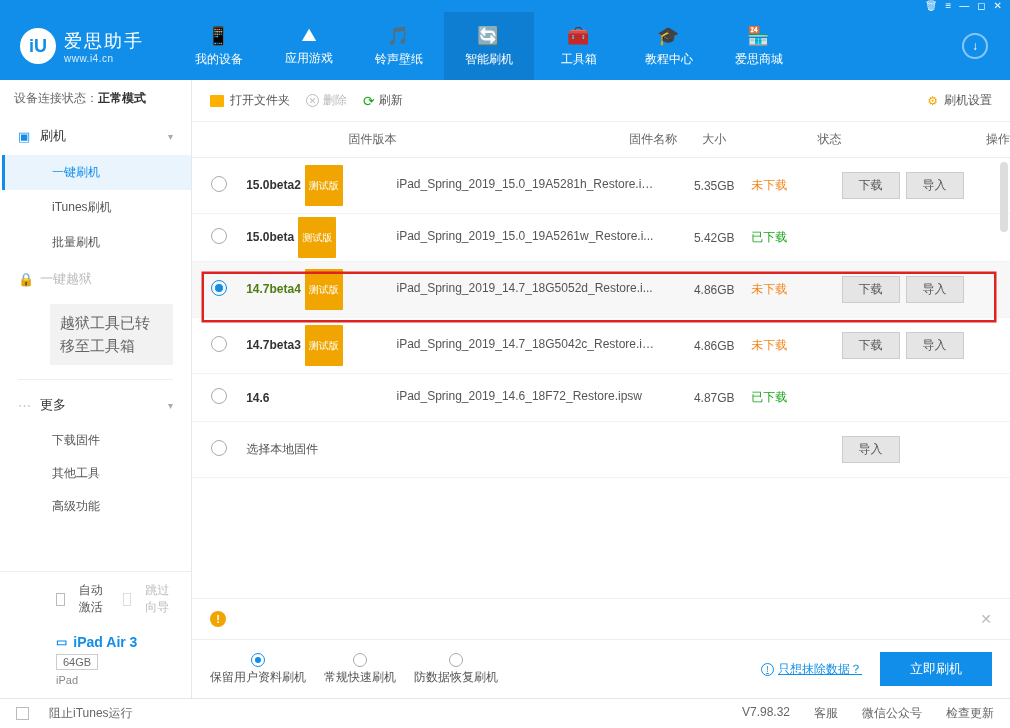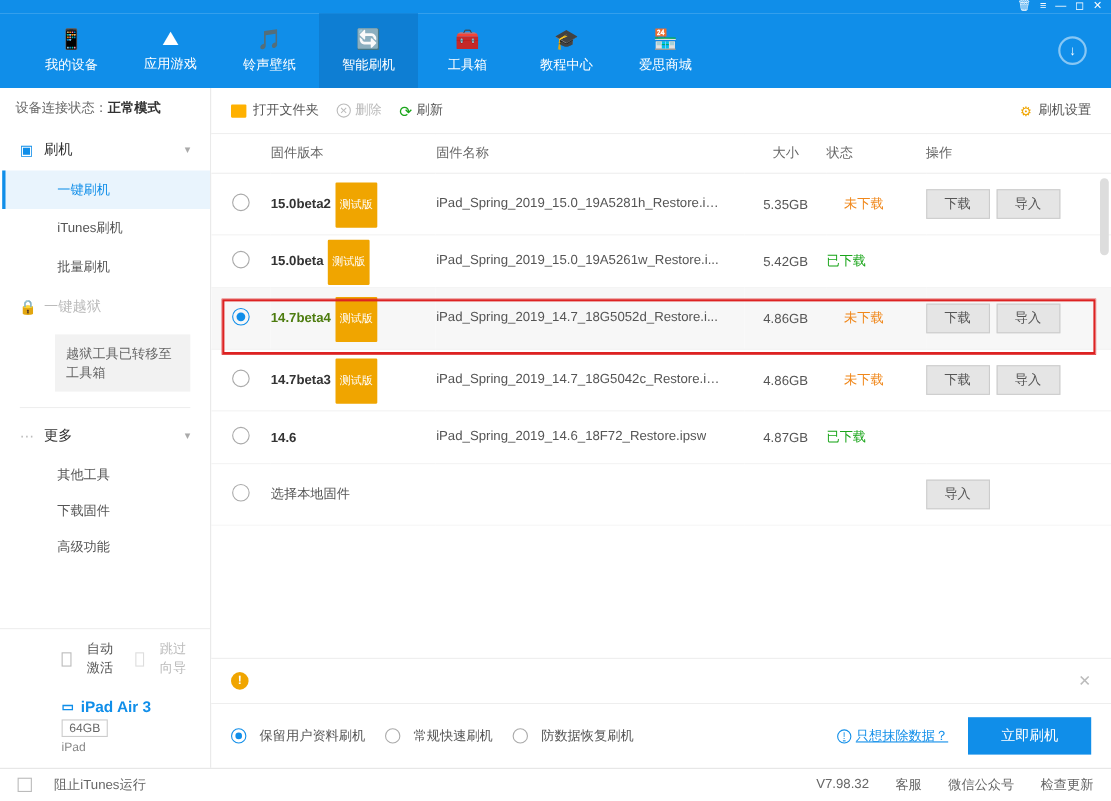--- a/index.html
+++ b/index.html
@@ -28,21 +28,21 @@
 .conn { padding: 10px 14px; font-size: 12px; color: #666; }
 .conn b { color: #333; font-weight: 600; }
 .side-group { }
 .side-hdr { display:flex; align-items:center; gap:8px; padding: 10px 18px; font-size: 13px; color:#333; }
 .side-hdr .ico { color:#108ee9; font-size:13px; display:inline-block; width:14px; }
 .side-hdr.muted .ico, .side-hdr.muted { color:#bbb; }
 .side-hdr .chev { margin-left:auto; color:#aaa; font-size:10px; }
 .side-items { border-left: 2px solid transparent; }
 .side-item { padding: 9px 12px 9px 50px; font-size: 12px; color:#555; }
 .side-item.active { background:#e9f4fd; color:#108ee9; border-left:3px solid #108ee9; padding-left:47px; }
-.side-note { margin: 6px 18px 8px 50px; padding:8px 10px; background:#f2f2f2; color:#666; font-size:12px; line-height:1.5; }
+.side-note { margin: 6px 18px 8px 50px; padding:8px 10px; background:#f2f2f2; color:#666; font-size:15px; line-height:1.5; }
 .side-div { margin: 6px 18px; border:0; border-top:1px solid #eee; }
 .side-items .side-sub { padding: 8px 12px 8px 50px; font-size:12px; color:#555; }
 
 .sidebar-footer { margin-top:auto; border-top:1px solid #eee;padding-left:40px; }
 .sb-row { padding:10px 16px; display:flex; align-items:center; gap:14px; font-size:12px; color:#555; }
 .cb { width:13px; height:13px; border:1px solid #bbb; display:inline-block; vertical-align:middle; }
 .device { padding:8px 16px 12px; }
 .device-name { color:#108ee9; font-weight:600; font-size:14px; display:flex; align-items:center; gap:6px; }
 .device-ico { font-size:12px; }
 .device-cap { display:inline-block; border:1px solid #ccc; padding:1px 6px; font-size:11px; color:#666; margin-top:4px; }
@@ -53,47 +53,47 @@
 .tb-open { color:#555; display:flex; align-items:center; gap:6px; }
 .tb-open .fold { width:14px; height:12px; background:#ffb100; display:inline-block; border-radius:1px; }
 .tb-del { color:#bbb; display:flex; align-items:center; gap:4px; }
 .tb-del .x { border:1.5px solid #bbb; border-radius:50%; width:13px; height:13px; display:inline-flex; align-items:center; justify-content:center; font-size:9px; }
 .tb-ref { color:#555; display:flex; align-items:center; gap:4px; }
 .tb-ref .r { color:#1aa51a; font-size:14px; }
 .tb-set { margin-left:auto; color:#555; display:flex; align-items:center; gap:6px; }
 .tb-set .g { color:#f0a500; }
 
 .tbl { width:100%; border-collapse:collapse; table-layout:fixed; }
-.tbl th { text-align:left; font-weight:400; color:#666; font-size:12px; padding:9px 0; border-bottom:1px solid #eee; background:#fff; }
+.tbl th { text-align:right; font-weight:400; color:#666; font-size:12px; padding:9px 0; border-bottom:1px solid #eee; background:#fff; }
 .tbl td { padding:14px 0; font-size:12px; color:#555; border-bottom:1px solid #f3f3f3; }
 .tbl tr.sel td { background:#f7f7f7; }
 .col-radio { width:54px; text-align:center; }
 .col-ver { width:150px; }
 .col-name { width:280px; }
 .col-size { width:74px; text-align:center; }
 .col-stat { width:90px; }
 .col-ops { width:168px; }
 .radio { width:16px; height:16px; border:1.5px solid #aaa; border-radius:50%; display:inline-block; position:relative; }
 .radio.on { border-color:#108ee9; }
 .radio.on::after { content:""; position:absolute; inset:3px; background:#108ee9; border-radius:50%; }
 .tag { background:#f0a500; color:#fff; font-size:10px; padding:15px 4px; margin-left:4px; border-radius:1px; }
-.st-not { color:#f0871a;margin-left:16px; }
+.st-not { color:#f0871a; }
 .st-ok  { color:#1aa51a; }
 .btn { border:1px solid #ccc; background:#e5e5e5; color:#555; padding:4px 16px; font-size:12px; margin-right:6px; cursor:pointer; }
 .name-trunc { white-space:nowrap; overflow:hidden; text-overflow:ellipsis; max-width:260px; display:inline-block; }
 
 .scroll { position:absolute; right:2px; width:8px; height:70px; background:#ddd; border-radius:4px; top:40px; }
 .tbl-wrap { position:relative; overflow:hidden; }
 
 .notice { margin-top:auto; border-top:1px solid #eee; padding:12px 18px; display:flex; align-items:center; gap:8px; color:#666; background:#fff; position:relative; }
 .notice .warn { width:16px; height:16px; border-radius:50%; background:#f0a500; color:#fff; display:inline-flex; align-items:center; justify-content:center; font-weight:bold; font-size:11px; }
 .notice .close-x { margin-left:auto; color:#bbb; font-size:14px; }
 
 .actions { border-top:1px solid #eee; padding:12px 18px; display:flex; align-items:center; gap:18px; }
-.r2 { display:flex; align-items:center; gap:12px; color:#555; font-size:12px; }
+.r2 { display:flex; align-items:center; gap:2px; color:#555; font-size:12px;flex-direction:column; }
 .r2 .radio { width:14px; height:14px; }
 .link-erase { color:#108ee9; text-decoration:underline; margin-left:auto; display:flex; align-items:center; gap:4px; }
 .link-erase .q { border:1px solid #108ee9; border-radius:50%; width:13px; height:13px; display:inline-flex; align-items:center; justify-content:center; font-size:9px; color:#108ee9; }
 .primary-btn { background:#108ee9; color:#fff; border:0; padding:8px 30px; font-size:13px; cursor:pointer; }
 
 .statusbar { height:30px; background:#fff; border-top:1px solid #e5e5e5; display:flex; align-items:center; padding:0 16px; font-size:12px; color:#666; gap:20px; }
 .statusbar .right { margin-left:auto; display:flex; gap:24px; }
 
 .hl-outline { position:absolute; left:202px; right:14px; border:2px solid #dd2222; height:50px; top:272px; pointer-events:none; box-shadow:0 0 0 .5px #dd2222; }
 </style>
@@ -104,20 +104,27 @@
   <div class="winctrls">
     <span>🗑</span>
     <span>≡</span>
     <span>—</span>
     <span>◻</span>
     <span>✕</span>
   </div>
 </div>
 
 <div class="header">
+  <div class="logo">
+    <div class="logo-badge">iU</div>
+    <div class="logo-text">
+      <div class="zh">爱思助手</div>
+      <div class="en">www.i4.cn</div>
+    </div>
+  </div>
   <div class="nav" id="nav">
       <div class="nav-item">
         <span class="ico">📱</span>
         <span>我的设备</span>
       </div>
       <div class="nav-item">
         <span class="ico">⛰</span>
         <span>应用游戏</span>
       </div>
       <div class="nav-item">
@@ -173,22 +180,22 @@
 
     <hr class="side-div">
 
     <div class="side-group">
       <div class="side-hdr">
         <span class="ico" style="color:#bbb">⋯</span>
         <span>更多</span>
         <span class="chev">▾</span>
       </div>
       <div class="side-items">
+        <div class="side-sub">下载固件</div>
         <div class="side-sub">其他工具</div>
-        <div class="side-sub">下载固件</div>
         <div class="side-sub">高级功能</div>
       </div>
     </div>
 
     <div class="sidebar-footer">
       <div class="sb-row">
         <span class="cb"></span>
         <span>自动激活</span>
         <span class="cb" style="border-color:#ddd"></span>
         <span style="color:#bbb">跳过向导</span>

